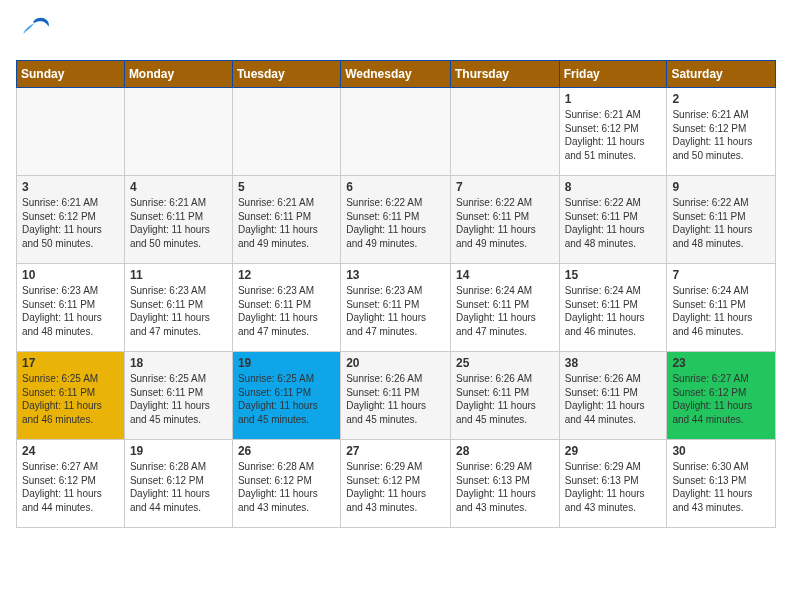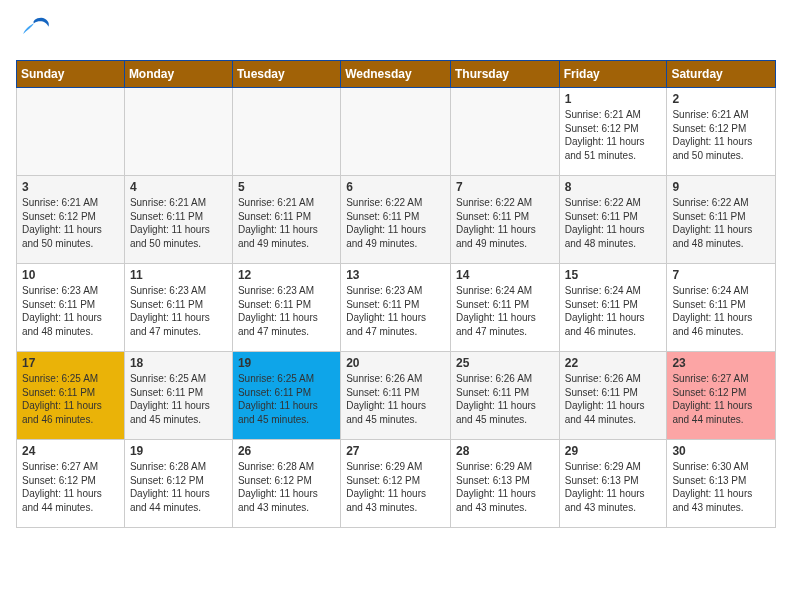--- a/index.html
+++ b/index.html
@@ -258,26 +258,26 @@
 Sunset: 6:11 PM
 Daylight: 11 hours and 45 minutes.</div>
         </td>
         <td style="background: rgb(245, 245, 245);">
           <span class="day-num">25</span>
           <div class="day-info" style="white-space: pre-line;">Sunrise: 6:26 AM
 Sunset: 6:11 PM
 Daylight: 11 hours and 45 minutes.</div>
         </td>
         <td style="background: rgb(245, 245, 245);">
-          <span class="day-num">22</span>
+          <span class="day-num">38</span>
           <div class="day-info" style="white-space: pre-line;">Sunrise: 6:26 AM
 Sunset: 6:11 PM
 Daylight: 11 hours and 44 minutes.</div>
         </td>
-        <td style="background: #fca5a5;">
+        <td style="background: #22c55e;">
           <span class="day-num">23</span>
           <div class="day-info" style="white-space: pre-line;">Sunrise: 6:27 AM
 Sunset: 6:12 PM
 Daylight: 11 hours and 44 minutes.</div>
         </td>
       </tr>
       <tr>
         <td>
           <span class="day-num">24</span>
           <div class="day-info" style="white-space: pre-line;">Sunrise: 6:27 AM

